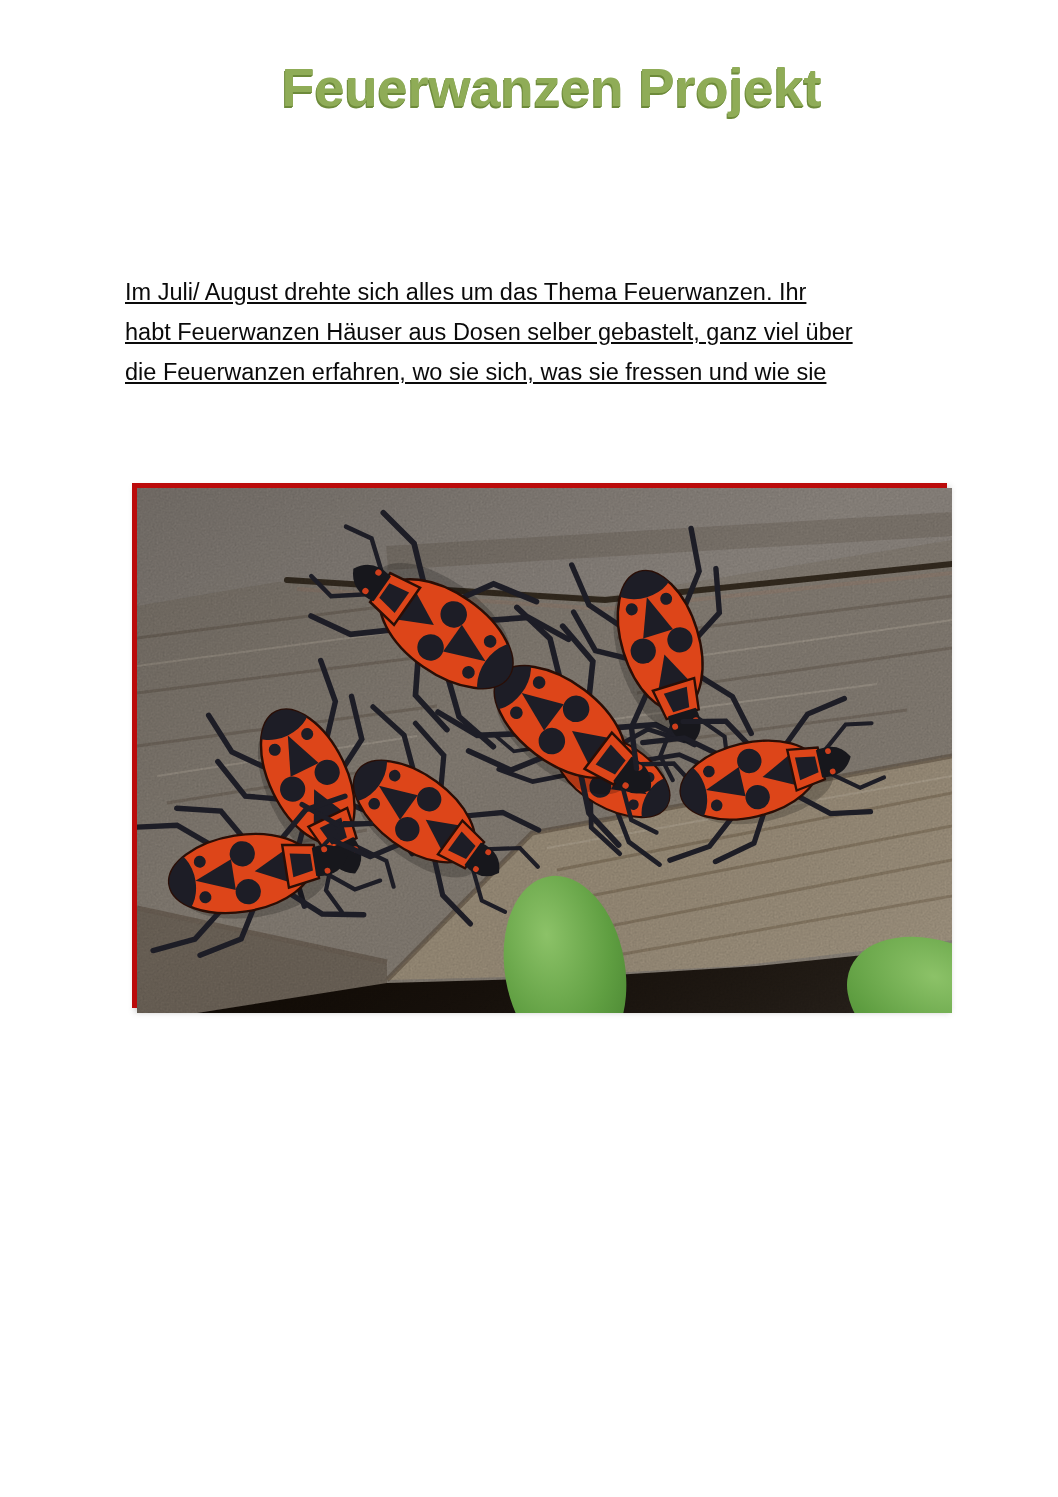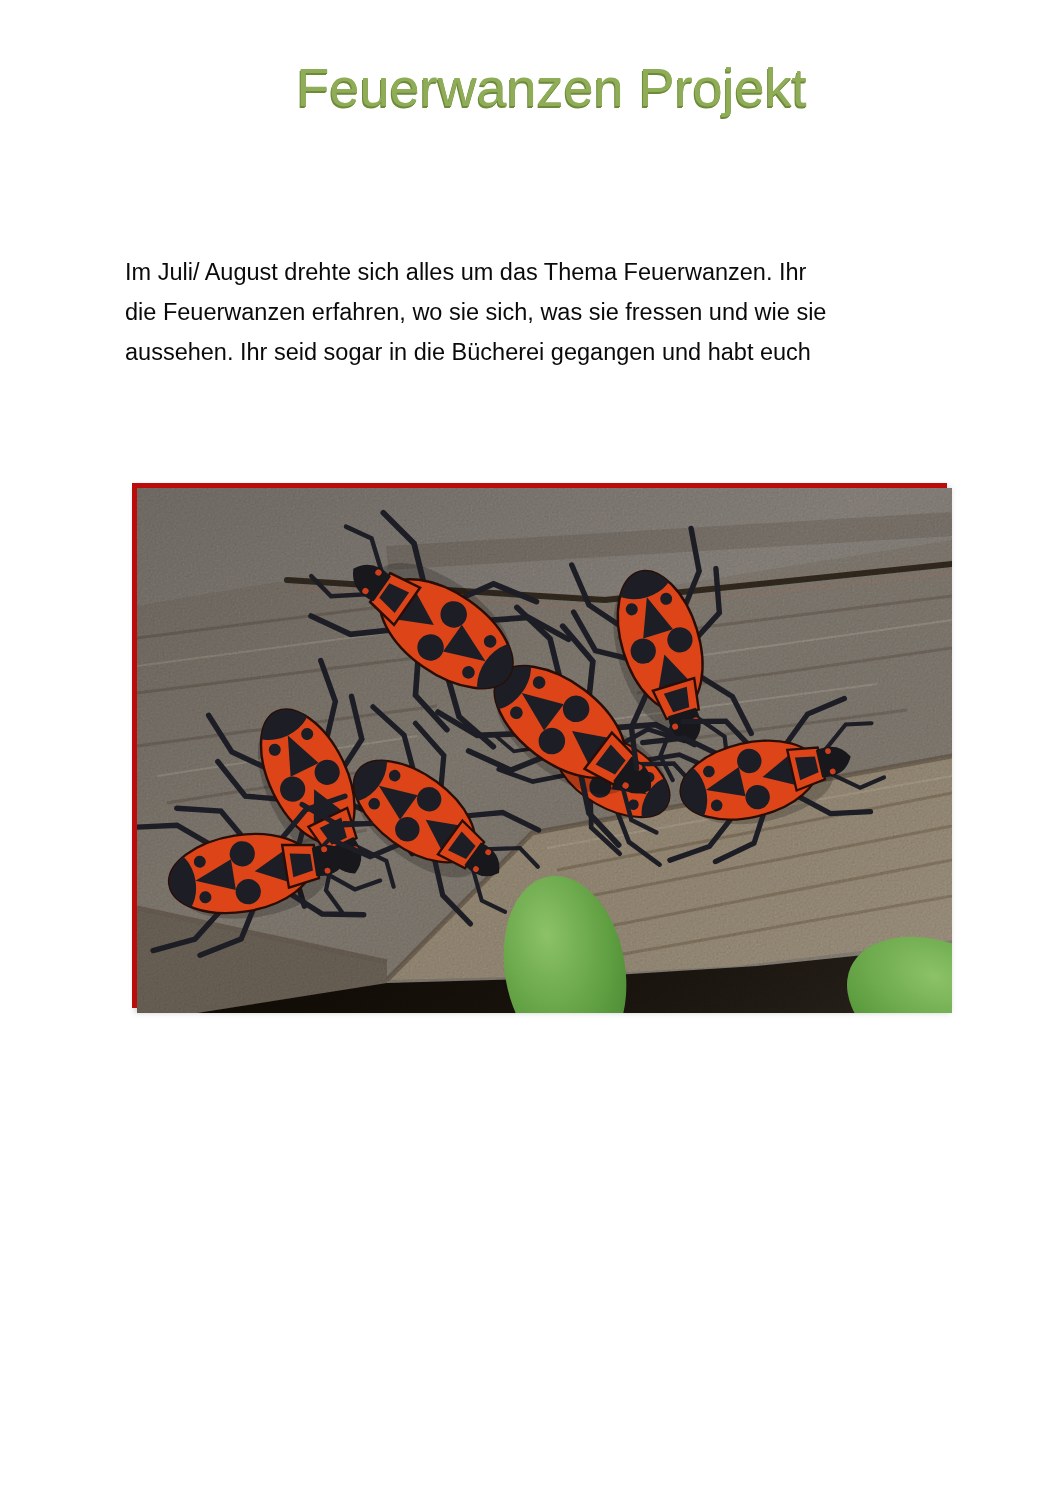--- a/index.html
+++ b/index.html
@@ -21,32 +21,33 @@
     position:relative;
     width:1058px;height:1497px;
     background:#ffffff;
     overflow:hidden;
   }
   .doc-title{
     position:absolute;
     top:56px;left:0;right:0;
     text-align:center;
     font-size:54px;
-    font-weight:400;
+    font-weight:700;
     letter-spacing:0px;
     color:var(--title-color);
     text-shadow:-1px 2px 0 var(--title-shadow), 0 1px 0 var(--title-shadow);
     margin-left:45px;
   }
   .body-text{
     position:absolute;
-    left:125px;top:252px;
+    left:125px;top:272px;
     width:830px;
     color:var(--text-color);
     font-size:23.5px;
+    text-decoration:underline;
   }
   .body-text .line{
     height:40px;
     line-height:40px;
     white-space:nowrap;
   }
   .photo-frame{
     position:absolute;
     left:132px;top:483px;
     width:815px;height:525px;
@@ -65,22 +66,22 @@
 </style>
 </head>
 <body>
 
 <main class="page">
 
   <h1 class="doc-title">Feuerwanzen Projekt</h1>
 
   <div class="body-text">
       <div class="line">Im Juli/ August drehte sich alles um das Thema Feuerwanzen. Ihr</div>
+      <div class="line">habt Feuerwanzen Häuser aus Dosen selber gebastelt, ganz viel über</div>
       <div class="line">die Feuerwanzen erfahren, wo sie sich, was sie fressen und wie sie</div>
-      <div class="line">aussehen. Ihr seid sogar in die Bücherei gegangen und habt euch</div>
     </div>
 
   <figure class="photo-frame" aria-label="Gruppe von Feuerwanzen auf verwittertem grauem Holzbrett mit grünen Blättern am unteren Rand">
     <svg viewBox="0 0 815 525" aria-hidden="true">
       <defs>
         <radialGradient id="leafGrad" cx="40%" cy="30%" r="80%">
           <stop offset="0%" stop-color="#8cc268"></stop>
           <stop offset="65%" stop-color="#5f9e41"></stop>
           <stop offset="100%" stop-color="#4b8733"></stop>
         </radialGradient>

